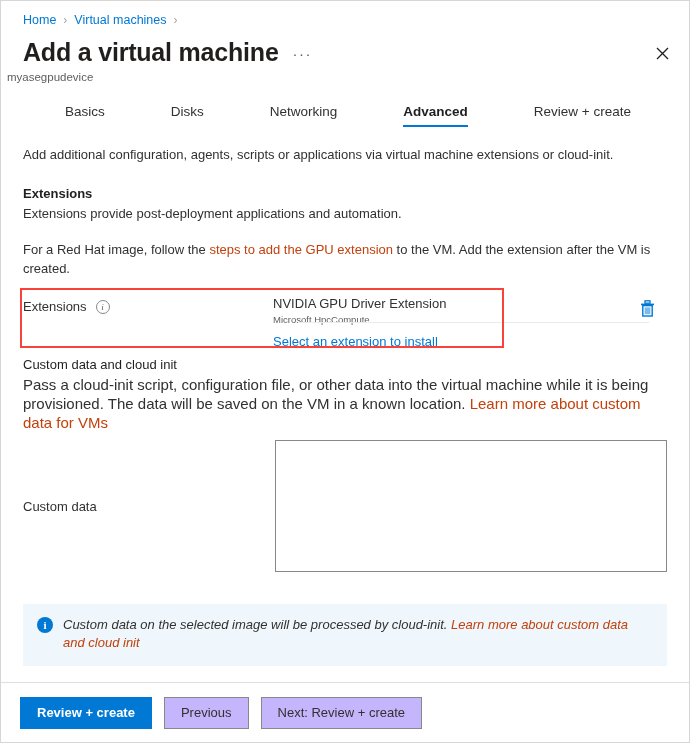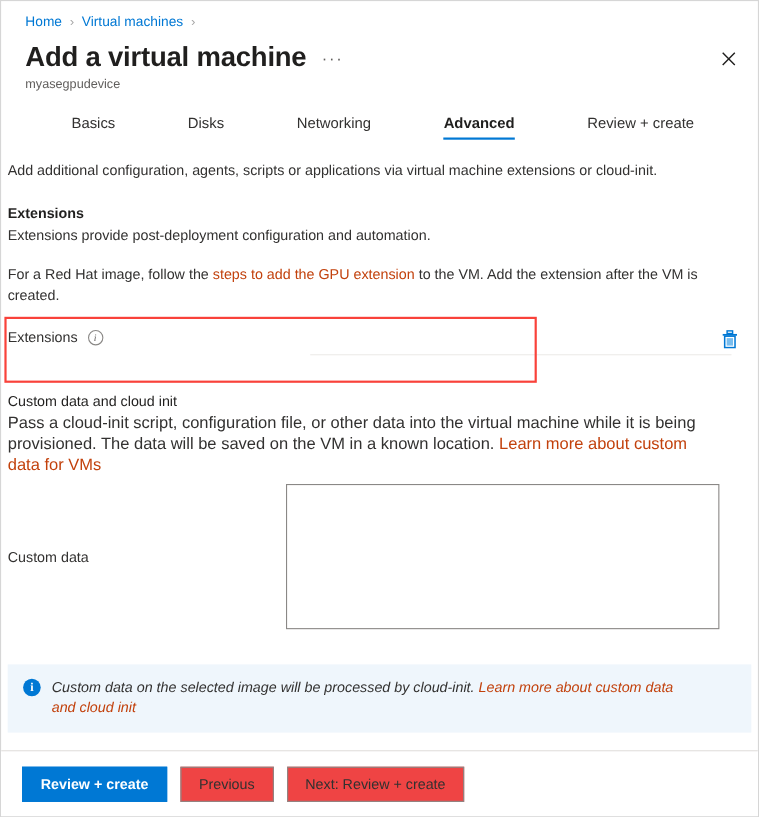--- a/index.html
+++ b/index.html
@@ -60,21 +60,21 @@
     margin-left: 14px;
     margin-top: 12px;
     color: #605e5c;
     font-size: 15px;
     letter-spacing: 1.5px;
     line-height: 10px;
     cursor: pointer;
     user-select: none;
   }
   .subtitle {
-    padding: 2px 0 0 22px;
+    padding: 2px 0 0 6px;
     font-size: 11.5px;
     color: #605e5c;
     line-height: 16px;
   }
   .close-btn {
     position: absolute;
     top: 38px;
     right: 13px;
     width: 28px;
     height: 28px;
@@ -112,21 +112,21 @@
     position: absolute;
     left: 0;
     right: 0;
     bottom: 0;
     height: 2px;
     background: #0078d4;
   }
 
   
   .content {
-    padding: 0 6px;
+    padding: 0 22px;
   }
   .intro {
     font-size: 13px;
     line-height: 19px;
     color: #323130;
     margin-top: 18px;
   }
   .sec-head {
     font-size: 13px;
     font-weight: 700;
@@ -340,21 +340,21 @@
     margin-right: 12px;
     white-space: nowrap;
   }
   .btn-primary {
     background: #0078d4;
     color: #ffffff;
     border: 1px solid #0078d4;
     font-weight: 700;
   }
   .btn-default {
-    background: #ef4444;
+    background: #c4b5fd;
     color: #323130;
     border: 1px solid #8a8886;
   }
 </style>
 </head>
 <body>
 
 <div id="app">
 
   <div class="breadcrumb">
@@ -382,33 +382,38 @@
     <div class="tab">Networking</div>
     <div class="tab active">Advanced</div>
     <div class="tab">Review + create</div>
   </div>
 
   <div class="content">
 
     <div class="intro">Add additional configuration, agents, scripts or applications via virtual machine extensions or cloud-init.</div>
 
     <div class="sec-head">Extensions</div>
-    <div class="sec-sub">Extensions provide post-deployment configuration and automation.</div>
+    <div class="sec-sub">Extensions provide post-deployment applications and automation.</div>
 
     <div class="note">
       <span>For a Red Hat image, follow the </span><a class="inline-link">steps to add the GPU extension</a><span> to the VM. Add the extension after the VM is created.</span>
     </div>
 
     <div class="ext-wrap">
       <div class="highlight-box"></div>
 
       <div class="ext-row">
         <div class="ext-label">
           <span>Extensions</span>
           <span class="info-icon">i</span>
+        </div>
+        <div class="ext-main">
+          <div class="ext-name">NVIDIA GPU Driver Extension</div>
+          <div class="ext-publisher">Microsoft.HpcCompute</div>
+          <span class="ext-select-link">Select an extension to install</span>
         </div>
       </div>
 
       <div class="ext-divider"></div>
 
       <div class="trash-btn">
         <svg width="15" height="17" viewBox="0 0 15 17" aria-hidden="true">
           <rect x="5" y="0.8" width="5" height="2.4" fill="none" stroke="#0078d4" stroke-width="1.3"></rect>
           <rect x="1" y="3.6" width="13" height="1.6" fill="#0078d4"></rect>
           <rect x="2.8" y="5.6" width="9.4" height="10.4" fill="none" stroke="#0078d4" stroke-width="1.4"></rect>

